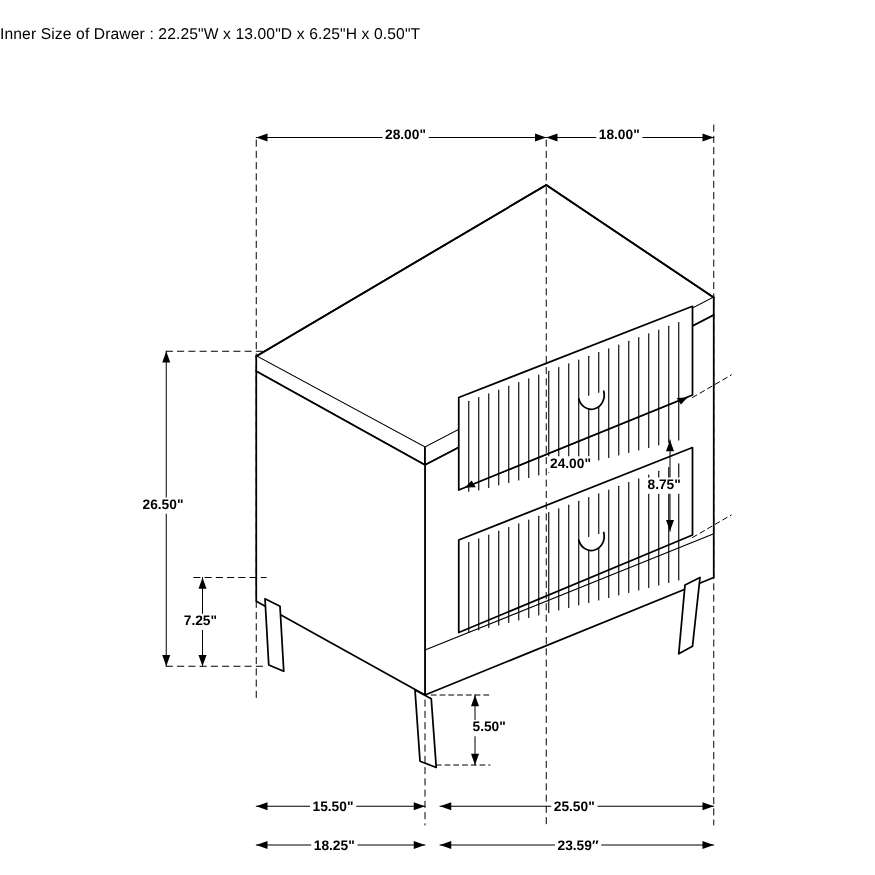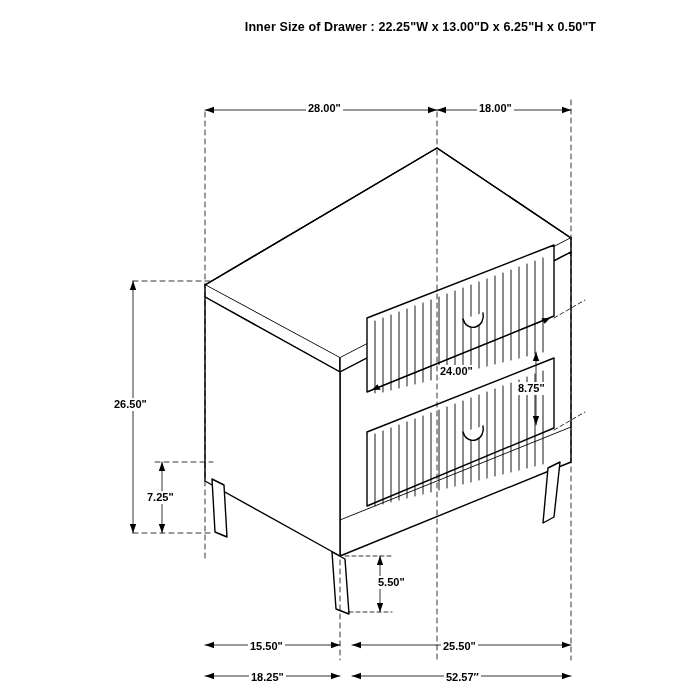--- a/index.html
+++ b/index.html
@@ -18,23 +18,23 @@
   #root {
     position: relative;
     width: 700px;
     height: 700px;
   }
   .title {
     position: absolute;
     top: 20px;
     left: 0;
     width: 596px;
-    text-align: right;
+    text-align: left;
     font-size: 12.5px;
-    font-weight: bold;
+    font-weight: normal;
     letter-spacing: 0.1px;
   }
   svg.diagram {
     position: absolute;
     top: 0;
     left: 0;
     width: 700px;
     height: 700px;
   }
   .dimlabel {
@@ -229,15 +229,15 @@
   <div class="dimlabel" style="left:306px; top:102px;">28.00"</div>
   <div class="dimlabel" style="left:477px; top:102px;">18.00"</div>
   <div class="dimlabel" style="left:112px; top:398px;">26.50"</div>
   <div class="dimlabel" style="left:145px; top:491px;">7.25"</div>
   <div class="dimlabel" style="left:438px; top:365px;">24.00"</div>
   <div class="dimlabel" style="left:516px; top:382px;">8.75"</div>
   <div class="dimlabel" style="left:376px; top:576px;">5.50"</div>
   <div class="dimlabel" style="left:248px; top:640px;">15.50"</div>
   <div class="dimlabel" style="left:441px; top:640px;">25.50"</div>
   <div class="dimlabel" style="left:249px; top:671px;">18.25"</div>
-  <div class="dimlabel" style="left:444px; top:671px;">52.57″</div>
+  <div class="dimlabel" style="left:444px; top:671px;">23.59″</div>
 
 </div>
 
 </body></html>

